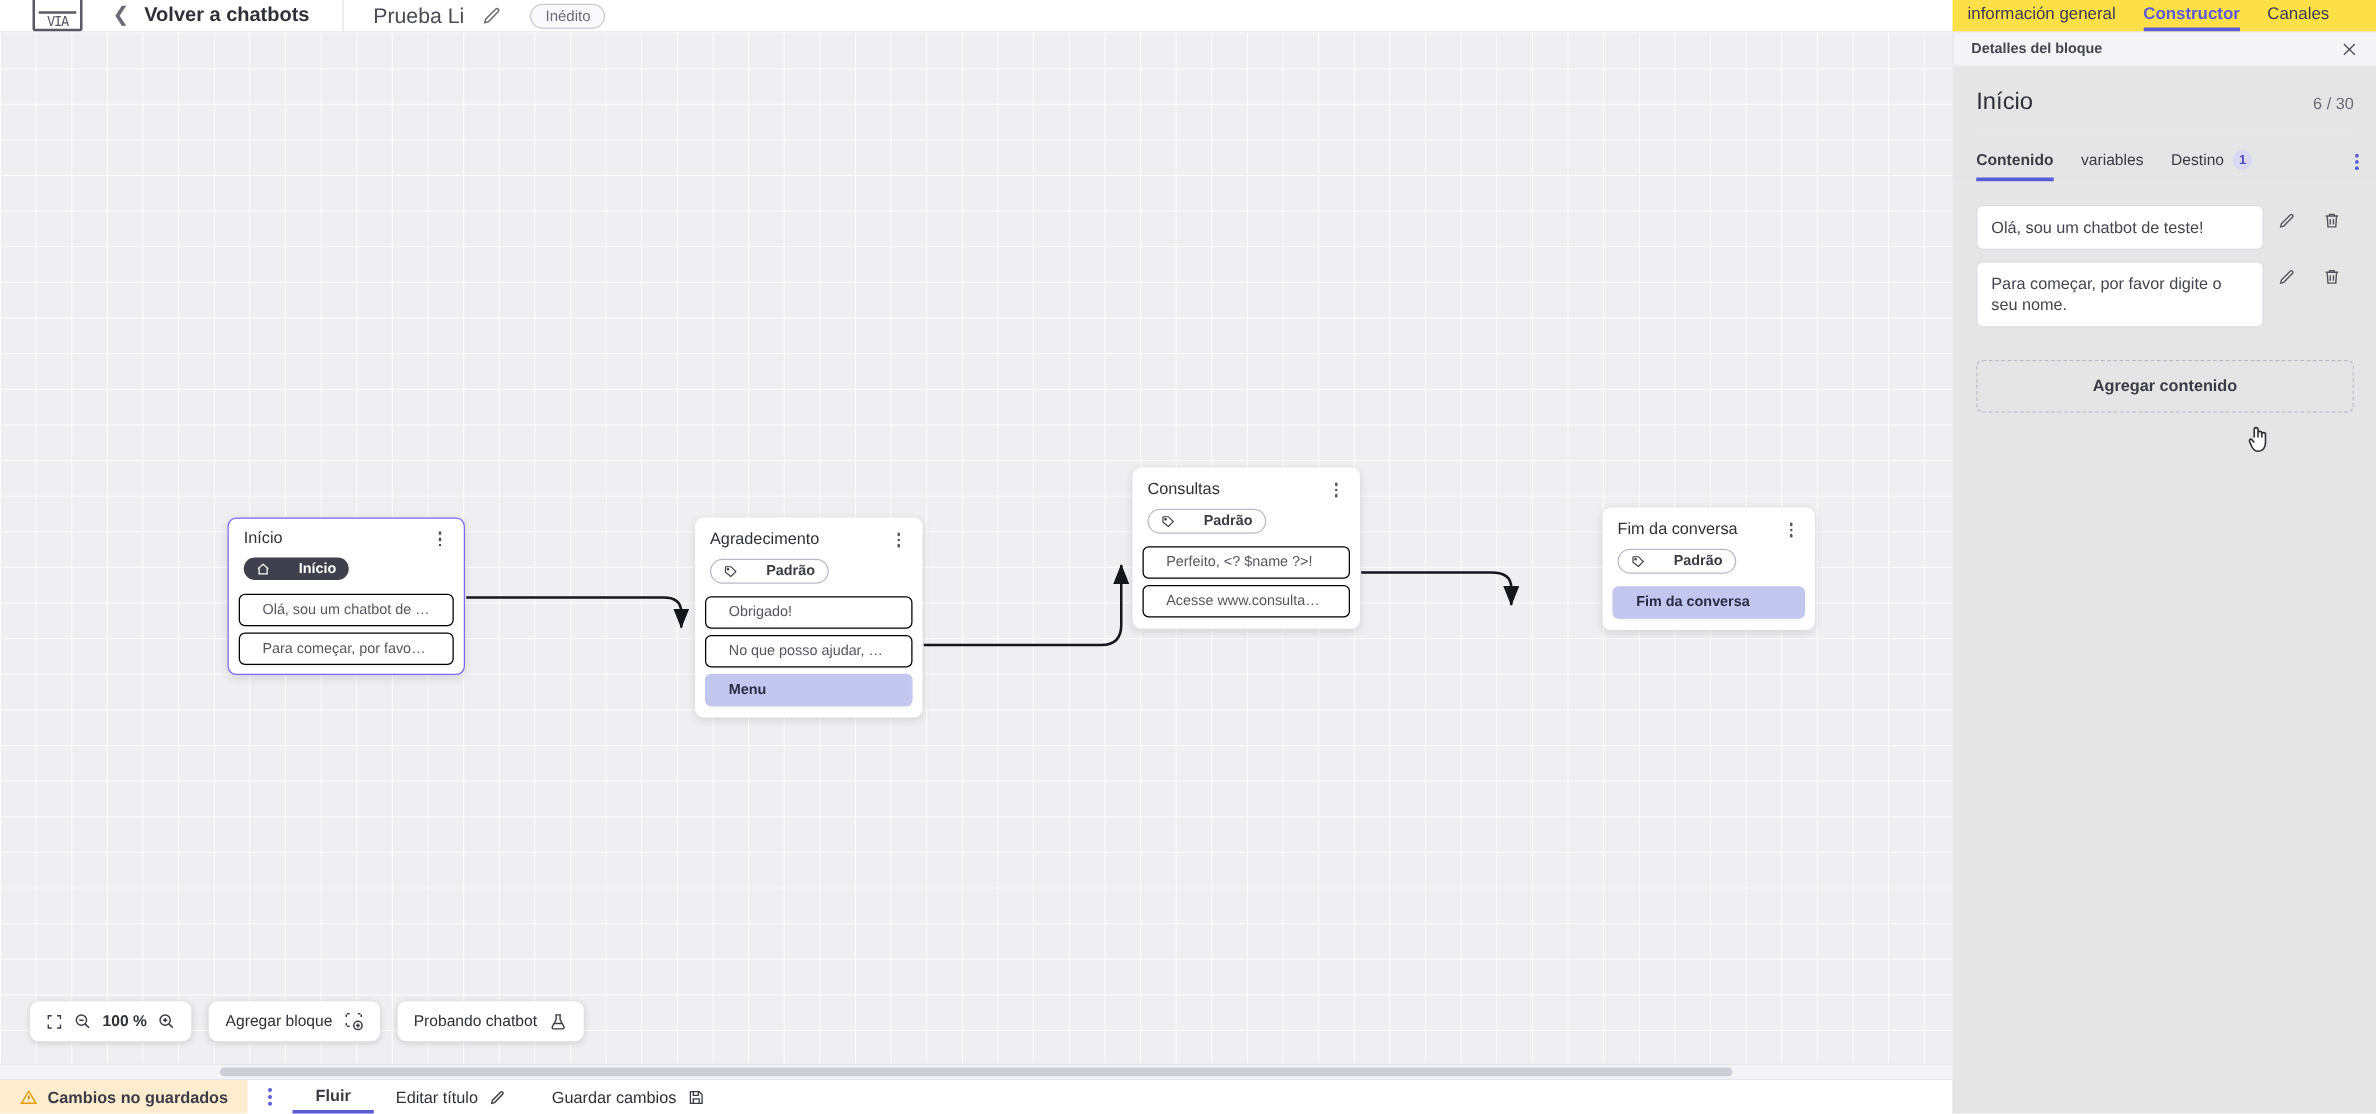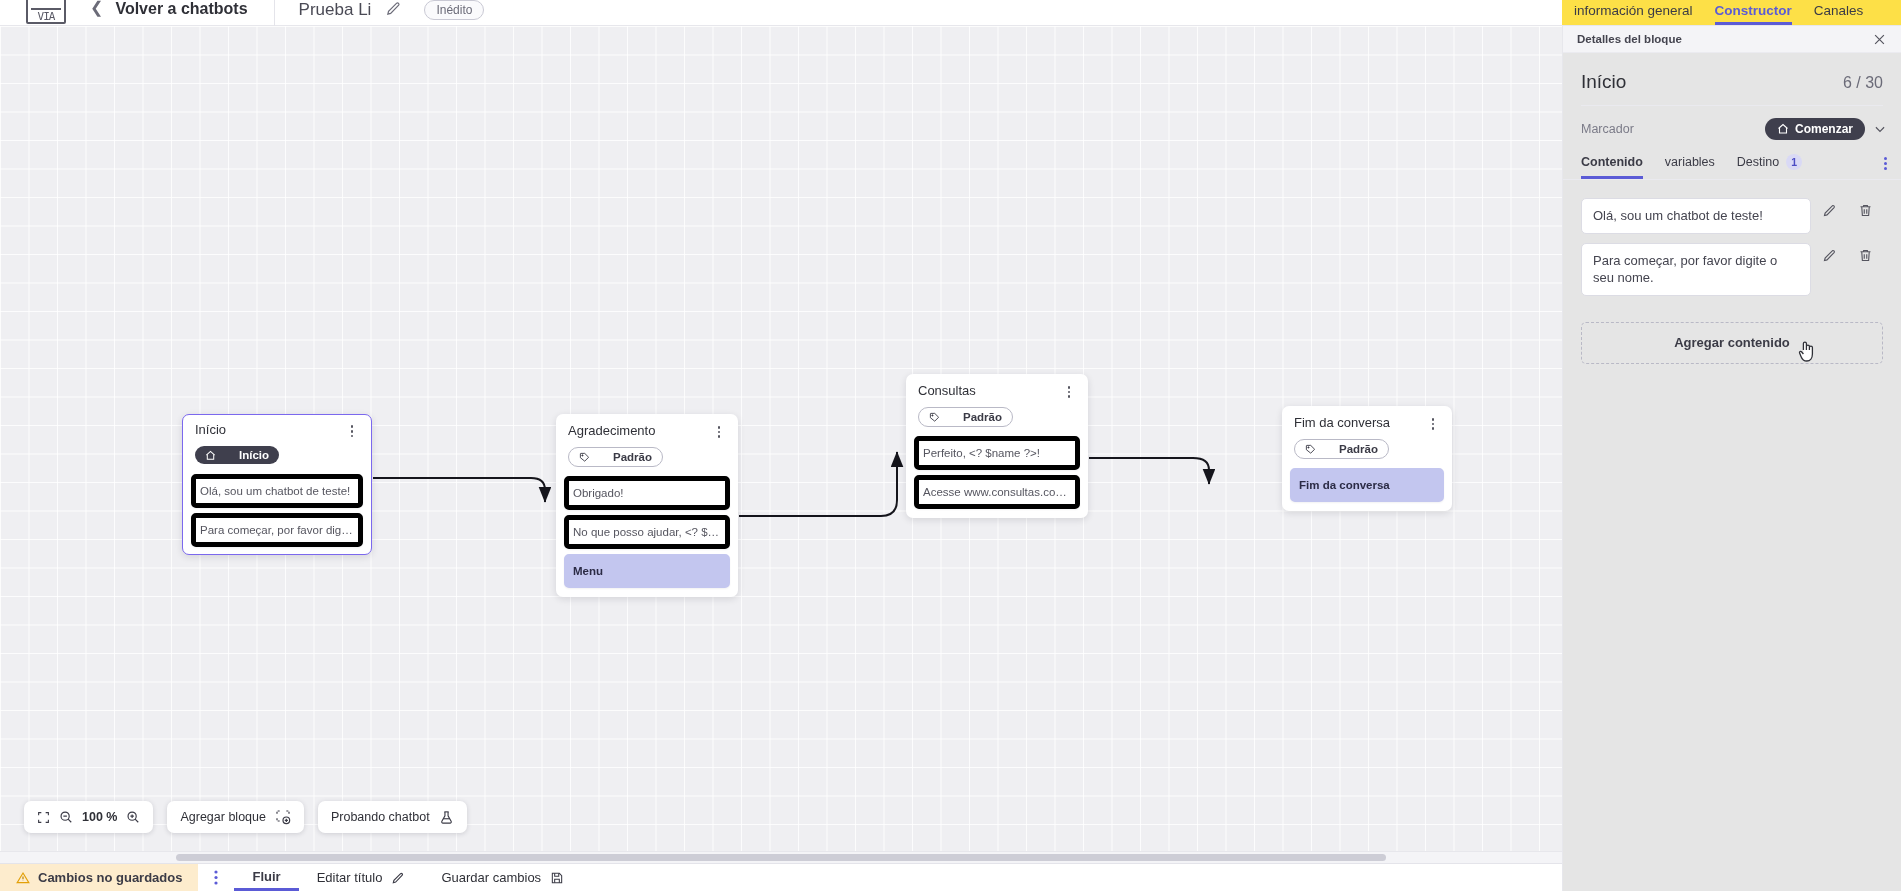--- a/index.html
+++ b/index.html
@@ -8,21 +8,21 @@
     overflow: hidden;
     font-family: "Liberation Sans", sans-serif;
     background: #ffffff;
     color: #2f3037;
   }
   #app { position: relative; width: 1901px; height: 891px; }
 
   
   .topbar {
     position: absolute; top: 0; left: 0; width: 1562px; height: 26px;
-    background: #ffffff; display: flex; align-items: flex-start;
+    background: #ffffff; display: flex; align-items: center;
     border-bottom: 1px solid #e7e7ec;
   }
   .logo-box {
     margin-left: 26px; width: 40px; height: 30px; margin-top: -6px;
     border: 2px solid #5a5a66; border-radius: 2px;
     display: flex; align-items: flex-end; justify-content: center;
     overflow: hidden;
   }
   .logo-inner {
     font-family: "DejaVu Sans Mono", monospace; font-size: 11px;
@@ -91,22 +91,22 @@
   .kebab i { width: 2.6px; height: 2.6px; border-radius: 50%; background: #55555f; display: block; }
   .tag {
     display: inline-flex; align-items: center; gap: 23px; margin: 9px 12px 0 12px;
     padding: 3px 10px; border-radius: 11px; font-size: 11.5px; font-weight: 700;
     white-space: nowrap;
   }
   .tag.dark { background: #3f3f4d; color: #ffffff; }
   .tag.light { background: #ffffff; color: #3b3b46; border: 1px solid #b9b9c6; font-weight: 700; }
   .node-body { margin-top: 9px; padding: 0 8px; display: flex; flex-direction: column; gap: 5px; }
   .msg {
-    background: #ffffff; border: 5px solid #000000; border-radius: 5px;
-    padding: 6px 4px; font-size: 11.5px; color: #55555f;
+    background: #ffffff; border: 1px solid #000000; border-radius: 5px;
+    padding: 6px 18px; font-size: 11.5px; color: #55555f;
     white-space: nowrap; overflow: hidden; text-overflow: ellipsis;
     box-shadow: 0 1px 2px rgba(30,30,50,.06);
   }
   .msg.accent { background: #c3c6ef; color: #2b2b45; border-color: #c3c6ef; font-weight: 700; }
 
   
   .float-tools { position: absolute; left: 24px; bottom: 30px; display: flex; gap: 14px; }
   .pill {
     background: #fff; border-radius: 7px; box-shadow: 0 1px 5px rgba(30,30,50,.16);
     height: 32px; display: flex; align-items: center; padding: 0 13px; gap: 9px;
@@ -150,21 +150,21 @@
     height: 27px; background: #f4f4f7; display: flex; align-items: center;
     padding: 0 14px; justify-content: space-between; border-bottom: 1px solid #ebebf0;
   }
   .panel-head-t { font-size: 11.5px; color: #44444f; font-weight: 700; }
   .x-close { cursor: pointer; display: flex; }
   .panel-title-row {
     display: flex; align-items: baseline; justify-content: space-between;
     padding: 18px 18px 0 18px;
   }
   .panel-title { font-size: 19px; color: #2f3037; }
-  .panel-count { font-size: 16px; color: #6b6b78; }
+  .panel-count { font-size: 13px; color: #6b6b78; }
   .hr { height: 1px; background: #eaeaef; margin: 12px 18px 0 18px; }
   .marker-row {
     display: flex; align-items: center; justify-content: space-between;
     padding: 12px 14px 0 18px;
   }
   .marker-lbl { font-size: 12.5px; color: #7b7b88; }
   .marker-right { display: flex; align-items: center; gap: 8px; }
   .chip-start {
     background: #3f3f4d; color: #fff; border-radius: 13px; padding: 4px 12px;
     font-size: 12px; font-weight: 700; display: inline-flex; align-items: center;
@@ -448,39 +448,20 @@
         </svg>
       </div>
     </div>
 
     <div class="panel-title-row">
       <div class="panel-title">Início</div>
       <div class="panel-count">6 / 30</div>
     </div>
     <div class="hr"></div>
 
-    <div class="marker-row">
-      <div class="marker-lbl">Marcador</div>
-      <div class="marker-right">
-        <div class="chip-start">
-          <span>
-            <svg width="12" height="12" viewBox="0 0 24 24" fill="none" stroke="#fff" stroke-width="2.2">
-              <path d="M3 11l9-8 9 8"></path>
-                <path d="M5 10v10h14V10"></path>
-            </svg>
-          </span>
-          <span>Comenzar</span>
-        </div>
-        <div class="chev">
-          <svg width="14" height="14" viewBox="0 0 24 24" fill="none" stroke="#55555f" stroke-width="2">
-            <path d="M5 9l7 7 7-7"></path>
-          </svg>
-        </div>
-      </div>
-    </div>
 
     <div class="ptabs">
       <div class="ptab active">
         <span>Contenido</span>
       </div>
       <div class="ptab">
         <span>variables</span>
       </div>
       <div class="ptab">
         <span>Destino</span>

